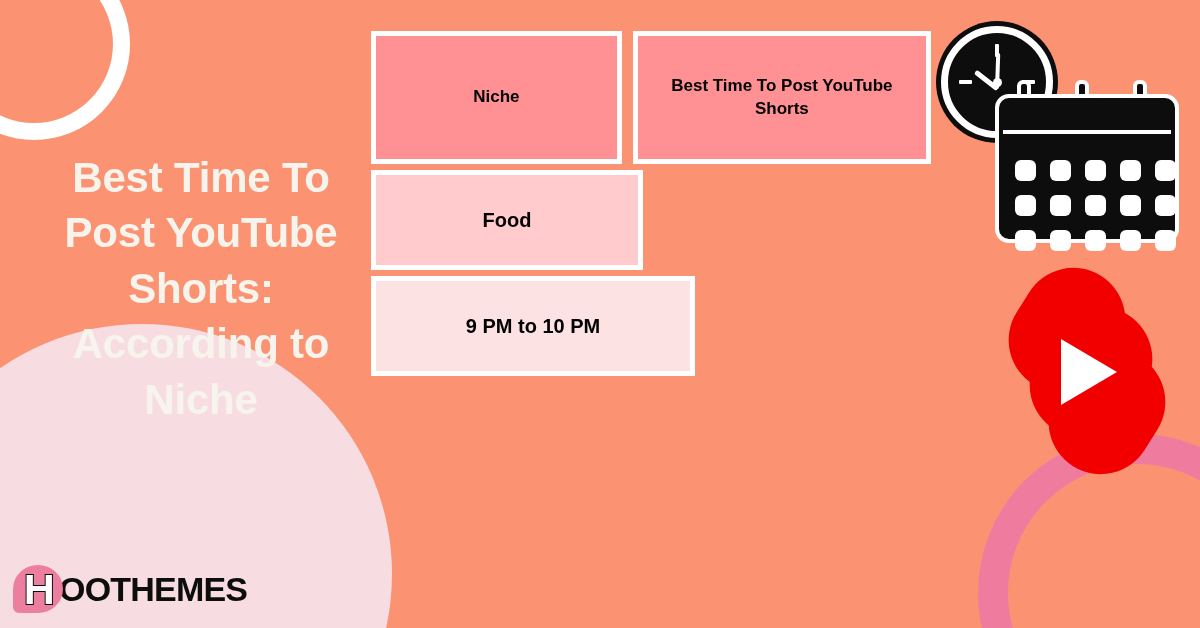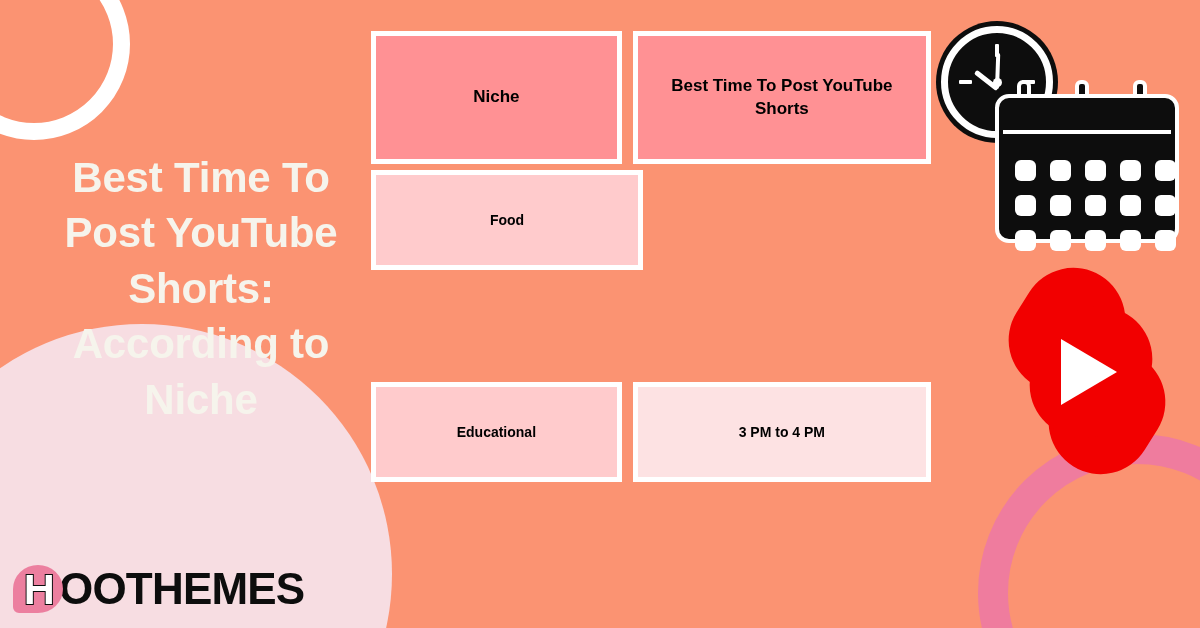--- a/index.html
+++ b/index.html
@@ -81,21 +81,21 @@
   .row.header-row { height: 133px; }
 
   .cell {
     border: 5px solid #ffffff;
     display: flex;
     align-items: center;
     justify-content: center;
     text-align: center;
     color: #000000;
     font-weight: bold;
-    font-size: 14px;
+    font-size: 20px;
     line-height: 1.35;
     padding: 4px 8px;
   }
 
   .cell.col-niche  { width: 272px; }
   .cell.col-time   { width: 324px; }
 
   .header-row .cell { background: #ff9194; font-size: 17px; }
   .body-row .cell.col-niche { background: #ffcbcc; }
   .body-row .cell.col-time  { background: #fde2e3; }
@@ -243,21 +243,21 @@
     color: #ffffff;
     font-size: 43px;
     font-weight: bold;
     line-height: 1;
     -webkit-text-stroke: 2px #0d0d0d;
     paint-order: stroke fill;
   }
   .brand .word {
     margin-left: -4px;
     color: #0d0d0d;
-    font-size: 44px;
+    font-size: 34px;
     font-weight: bold;
     letter-spacing: -0.8px;
     line-height: 1;
   }
   .brand .tagline {
     margin-top: 5px;
     color: #3b3b3b;
     font-size: 12.3px;
     letter-spacing: -0.05px;
     white-space: nowrap;
@@ -277,26 +277,23 @@
   <div class="row header-row">
     <div class="cell col-niche">Niche</div>
     <div class="cell col-time">Best Time To Post YouTube Shorts</div>
   </div>
 
   <div class="row body-row">
     <div class="cell col-niche">Food</div>
   </div>
 
   <div class="row body-row">
-  </div>
-
-  <div class="row body-row">
-    <div class="cell col-niche">Educational</div>
-    <div class="cell col-time">3 PM to 4 PM</div>
-  </div>
+    <div class="cell col-time">9 PM to 10 PM</div>
+  </div>
+
 
   <div class="row body-row">
   </div>
 
 </div>
 
 <div class="clock">
   <div class="face">
     <span class="tick t12"></span>
     <span class="tick t3"></span>

